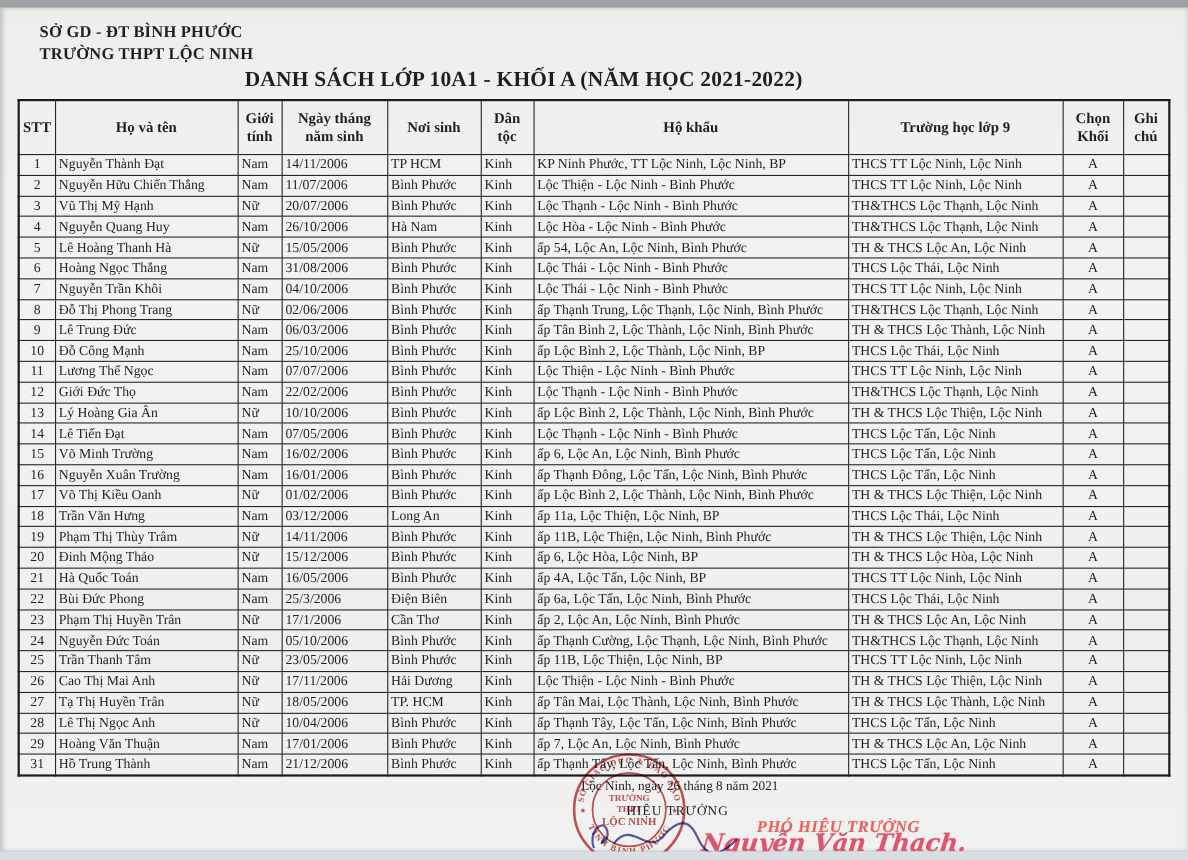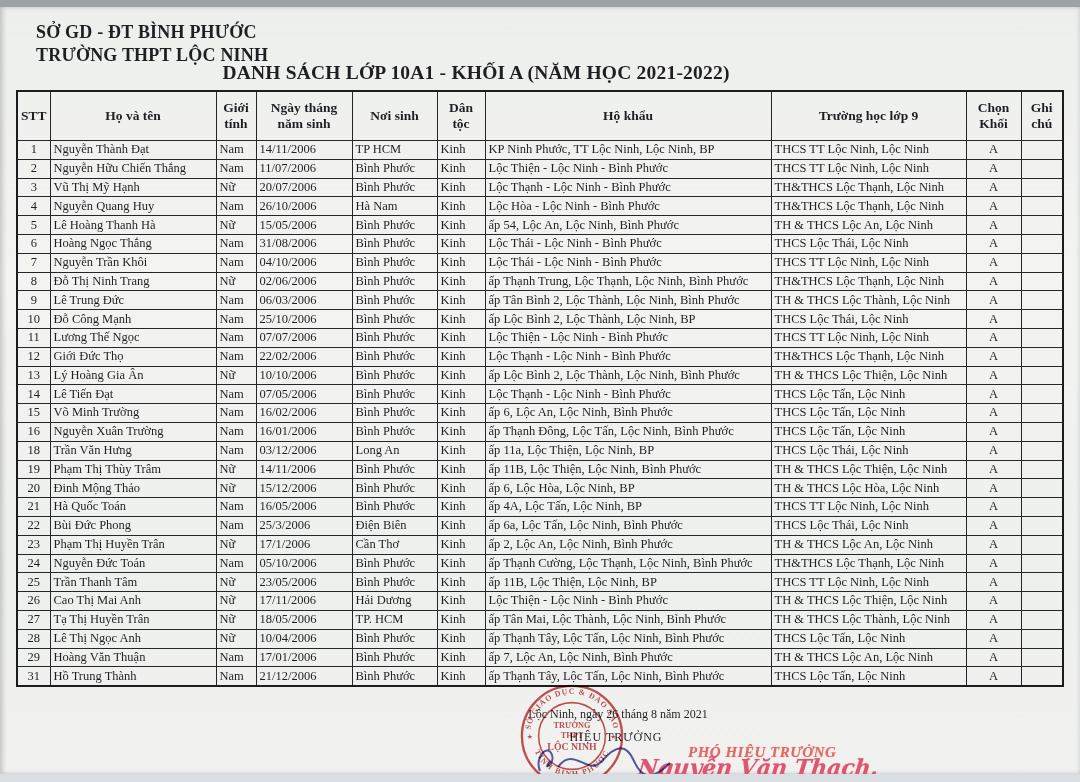--- a/index.html
+++ b/index.html
@@ -10,21 +10,21 @@
     color:#1f1f23;
   }
   .paper{
     position:absolute;left:0;top:7px;width:1080px;height:767px;
     background:linear-gradient(180deg,#edefed 0%,#f3f4f2 35%,#eef0ee 75%,#f1f2f0 100%);
     box-shadow:inset 3px 0 4px rgba(80,85,88,.25), inset -2px 0 3px rgba(120,125,128,.15);
   }
   .bottom-strip{
     position:absolute;left:0;bottom:0;width:1080px;height:8px;background:#d9dee2;
   }
-  .org{position:absolute;left:36px;top:14px;font-weight:bold;font-size:18px;line-height:1.3;letter-spacing:.2px;}
+  .org{position:absolute;left:36px;top:14px;font-weight:bold;font-size:15px;line-height:1.3;letter-spacing:.2px;}
   .doc-title{position:absolute;left:0;top:55px;width:952px;text-align:center;font-weight:bold;font-size:19.5px;letter-spacing:.2px;}
   table.roster{
     position:absolute;left:16px;top:83px;width:1046px;
     border-collapse:collapse;table-layout:fixed;
     font-size:12.5px;line-height:1.05;
   }
   table.roster th,table.roster td{
     border:1px solid #26262a;
     padding:0 3px;
     overflow:hidden;white-space:nowrap;
@@ -175,21 +175,21 @@
           <td class="c-dob">04/10/2006</td>
           <td class="c-birthplace">Bình Phước</td>
           <td class="c-ethnicity">Kinh</td>
           <td class="c-residence">Lộc Thái - Lộc Ninh - Bình Phước</td>
           <td class="c-school">THCS TT Lộc Ninh, Lộc Ninh</td>
           <td class="c-block">A</td>
           <td class="c-note"></td>
         </tr>
         <tr>
           <td class="c-stt">8</td>
-          <td class="c-name">Đỗ Thị Ninh Trang</td>
+          <td class="c-name">Đỗ Thị Phong Trang</td>
           <td class="c-gender">Nữ</td>
           <td class="c-dob">02/06/2006</td>
           <td class="c-birthplace">Bình Phước</td>
           <td class="c-ethnicity">Kinh</td>
           <td class="c-residence">ấp Thạnh Trung, Lộc Thạnh, Lộc Ninh, Bình Phước</td>
           <td class="c-school">TH&amp;THCS Lộc Thạnh, Lộc Ninh</td>
           <td class="c-block">A</td>
           <td class="c-note"></td>
         </tr>
         <tr>
@@ -278,20 +278,32 @@
         </tr>
         <tr>
           <td class="c-stt">16</td>
           <td class="c-name">Nguyễn Xuân Trường</td>
           <td class="c-gender">Nam</td>
           <td class="c-dob">16/01/2006</td>
           <td class="c-birthplace">Bình Phước</td>
           <td class="c-ethnicity">Kinh</td>
           <td class="c-residence">ấp Thạnh Đông, Lộc Tấn, Lộc Ninh, Bình Phước</td>
           <td class="c-school">THCS Lộc Tấn, Lộc Ninh</td>
+          <td class="c-block">A</td>
+          <td class="c-note"></td>
+        </tr>
+        <tr>
+          <td class="c-stt">17</td>
+          <td class="c-name">Võ Thị Kiều Oanh</td>
+          <td class="c-gender">Nữ</td>
+          <td class="c-dob">01/02/2006</td>
+          <td class="c-birthplace">Bình Phước</td>
+          <td class="c-ethnicity">Kinh</td>
+          <td class="c-residence">ấp Lộc Bình 2, Lộc Thành, Lộc Ninh, Bình Phước</td>
+          <td class="c-school">TH &amp; THCS Lộc Thiện, Lộc Ninh</td>
           <td class="c-block">A</td>
           <td class="c-note"></td>
         </tr>
         <tr>
           <td class="c-stt">18</td>
           <td class="c-name">Trần Văn Hưng</td>
           <td class="c-gender">Nam</td>
           <td class="c-dob">03/12/2006</td>
           <td class="c-birthplace">Long An</td>
           <td class="c-ethnicity">Kinh</td>

